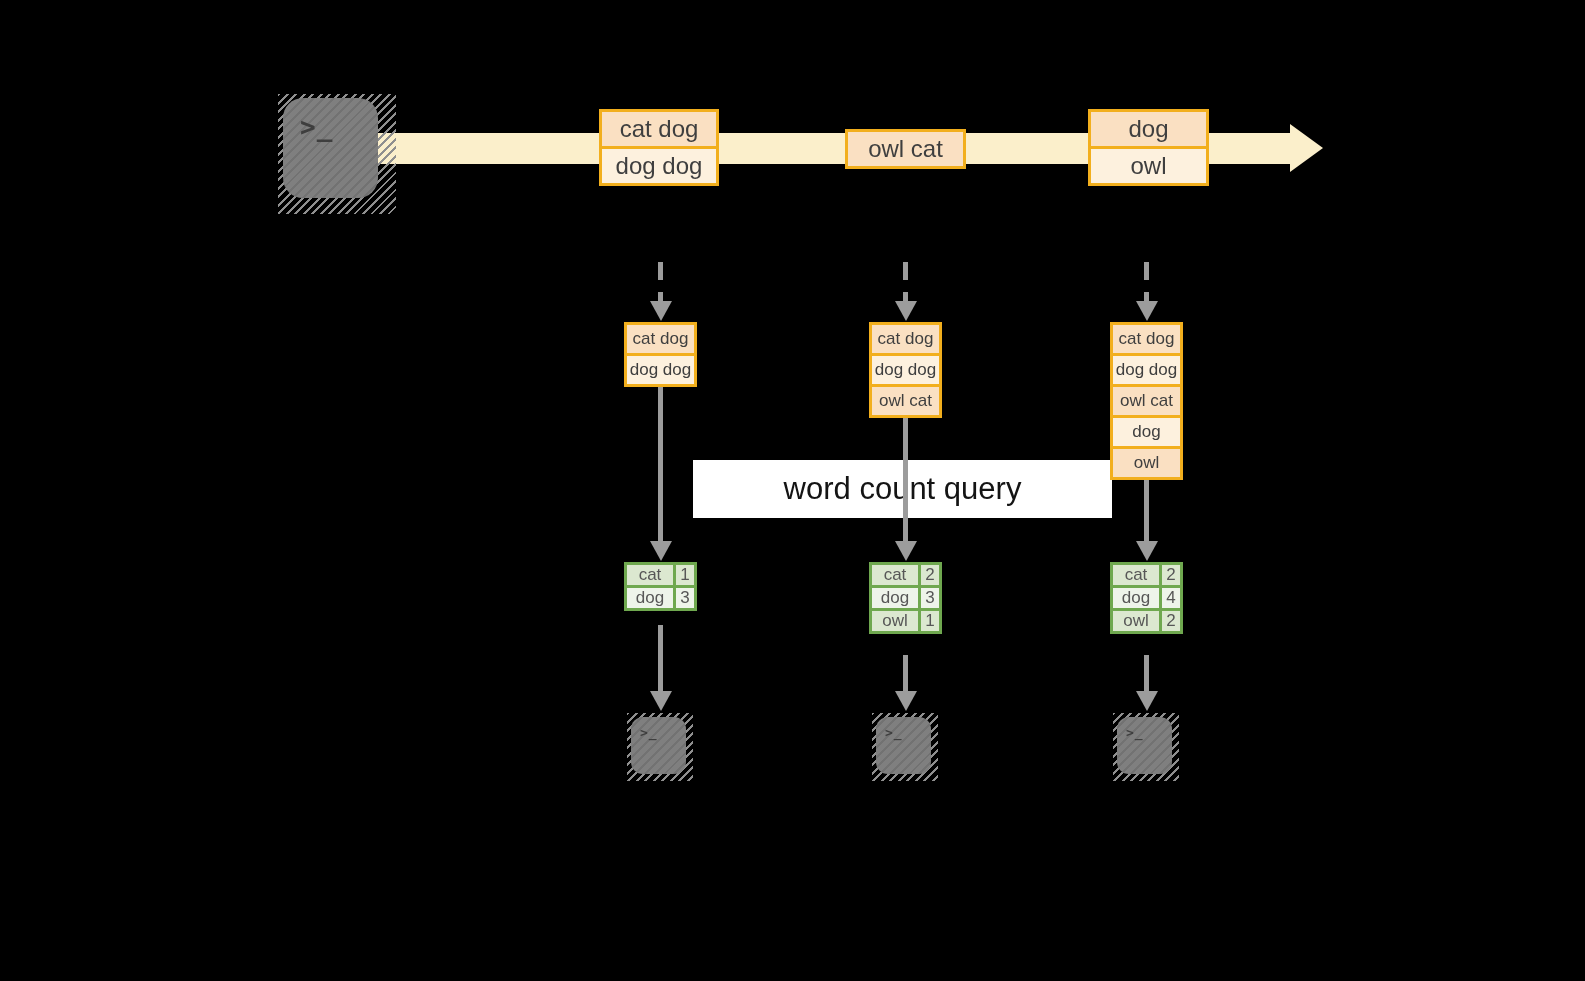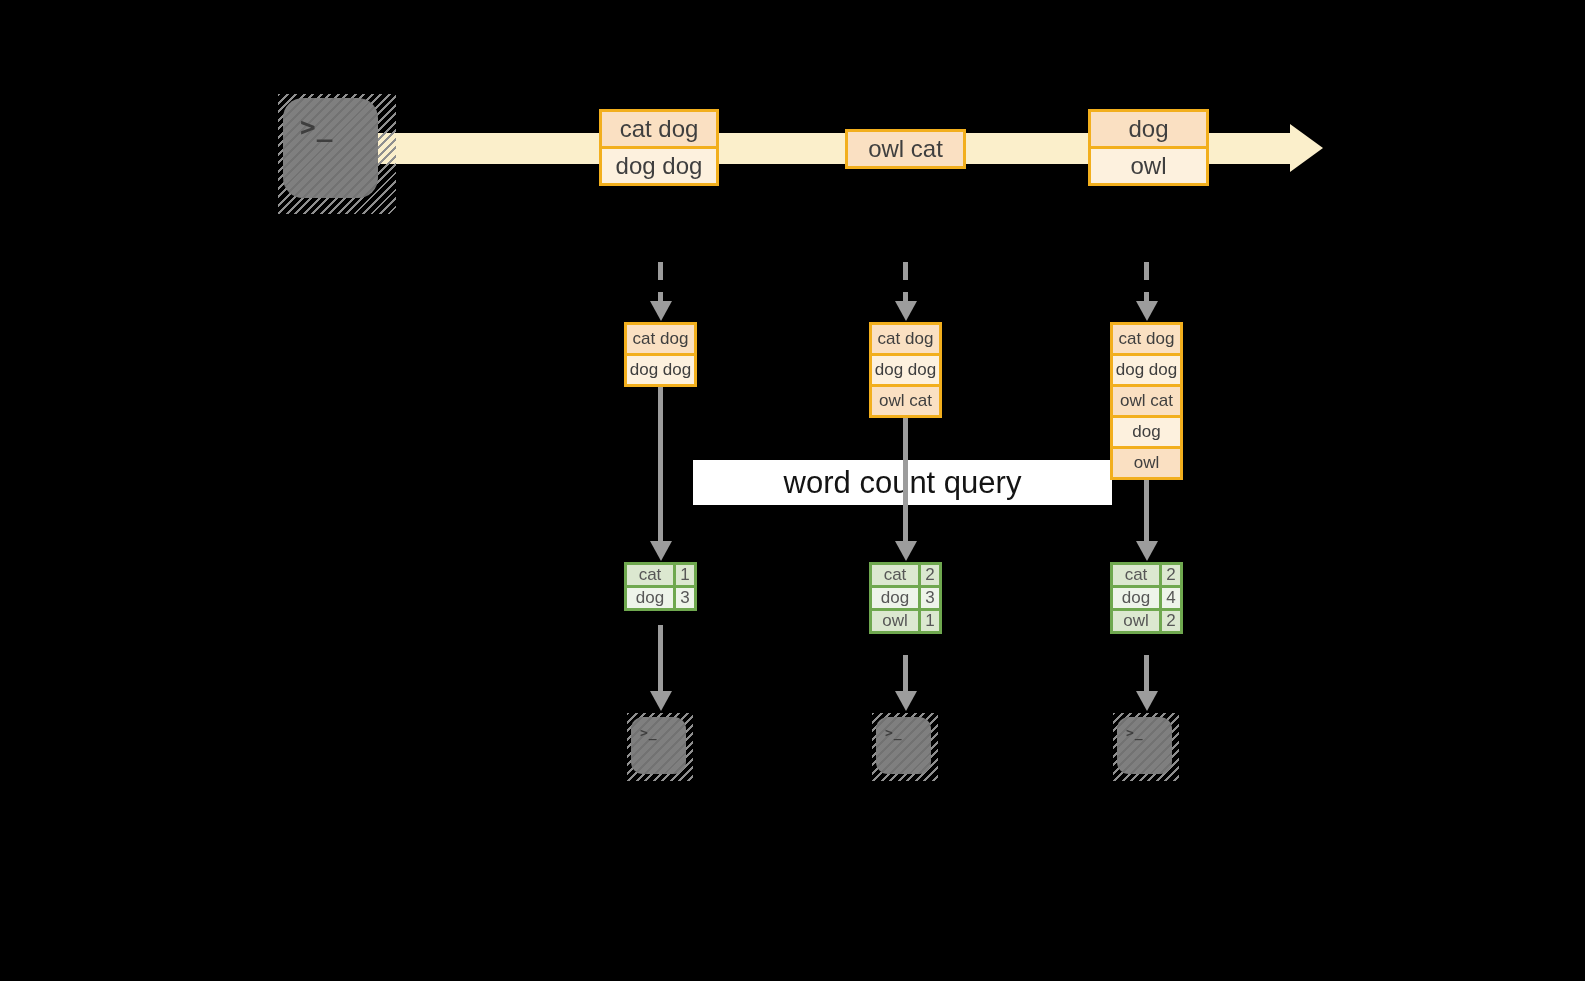--- a/index.html
+++ b/index.html
@@ -82,21 +82,21 @@
     <div class="orow event-row fill-light">owl</div>
   </div>
 
   <div class="vdash" style="left:658px;top:262px;height:40px"></div>
   <div class="vhead" style="left:650px;top:301px"></div>
   <div class="vdash" style="left:903px;top:262px;height:40px"></div>
   <div class="vhead" style="left:895px;top:301px"></div>
   <div class="vdash" style="left:1144px;top:262px;height:40px"></div>
   <div class="vhead" style="left:1136px;top:301px"></div>
 
-  <div class="query-band" style="left:693px;top:460px;width:419px;height:45px">
+  <div class="query-band" style="left:693px;top:460px;width:419px;height:58px">
     <span>word count query</span>
   </div>
 
   <div class="vline" style="left:658px;top:386px;height:156px"></div>
   <div class="vhead" style="left:650px;top:541px"></div>
   <div class="vline" style="left:903px;top:417px;height:125px"></div>
   <div class="vhead" style="left:895px;top:541px"></div>
   <div class="vline" style="left:1144px;top:478px;height:64px"></div>
   <div class="vhead" style="left:1136px;top:541px"></div>
 

